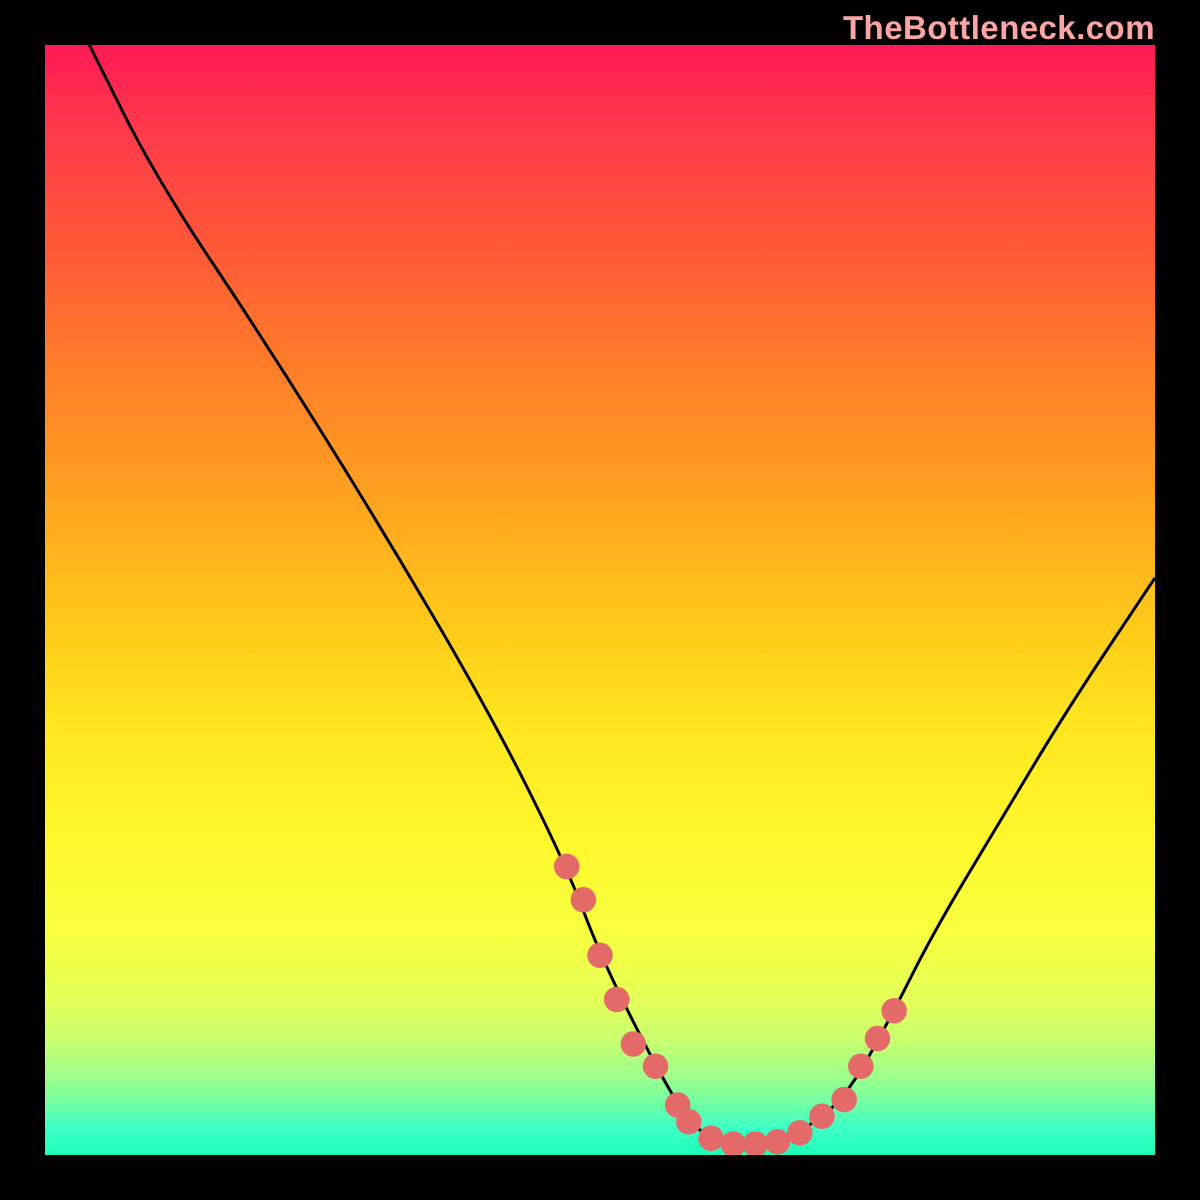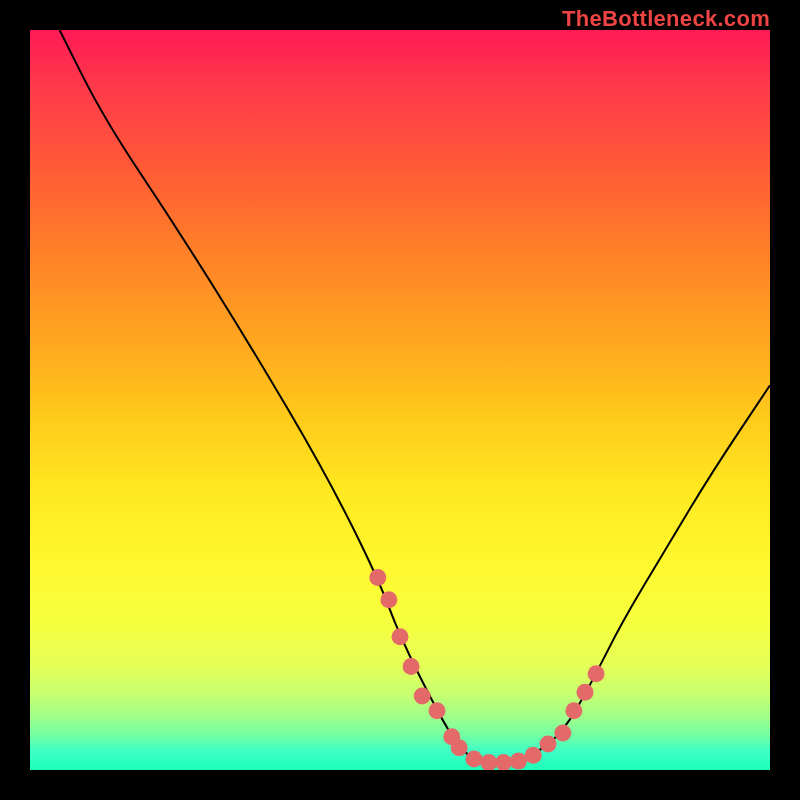--- a/index.html
+++ b/index.html
@@ -50,21 +50,21 @@
       #3effc6 97.5%,
       #1cffb8 100%
     );
   }
   .attribution {
     position: absolute;
     top: 6px;
     right: 30px;
     font-size: 22px;
     font-weight: 600;
-    color: #ef4444;
+    color: #fca5a5;
     letter-spacing: 0.3px;
   }
   svg.overlay {
     position: absolute;
     left: 0;
     top: 0;
     width: 100%;
     height: 100%;
   }
   .curve {

